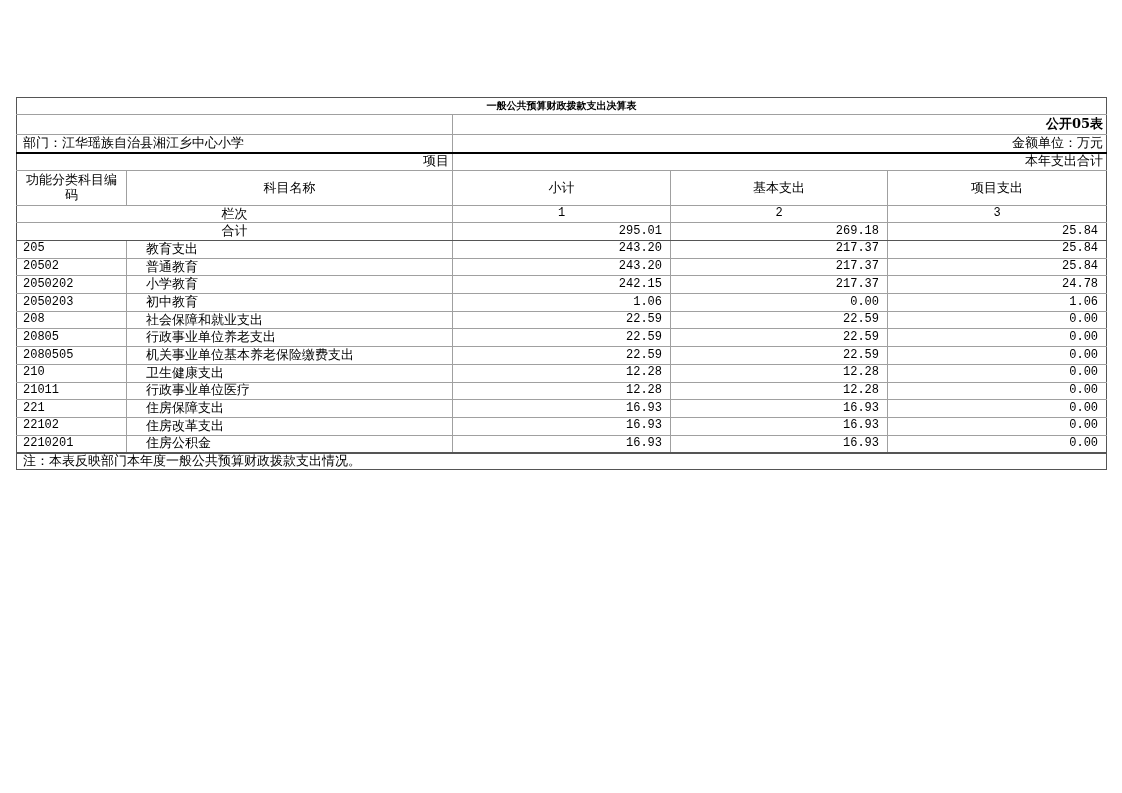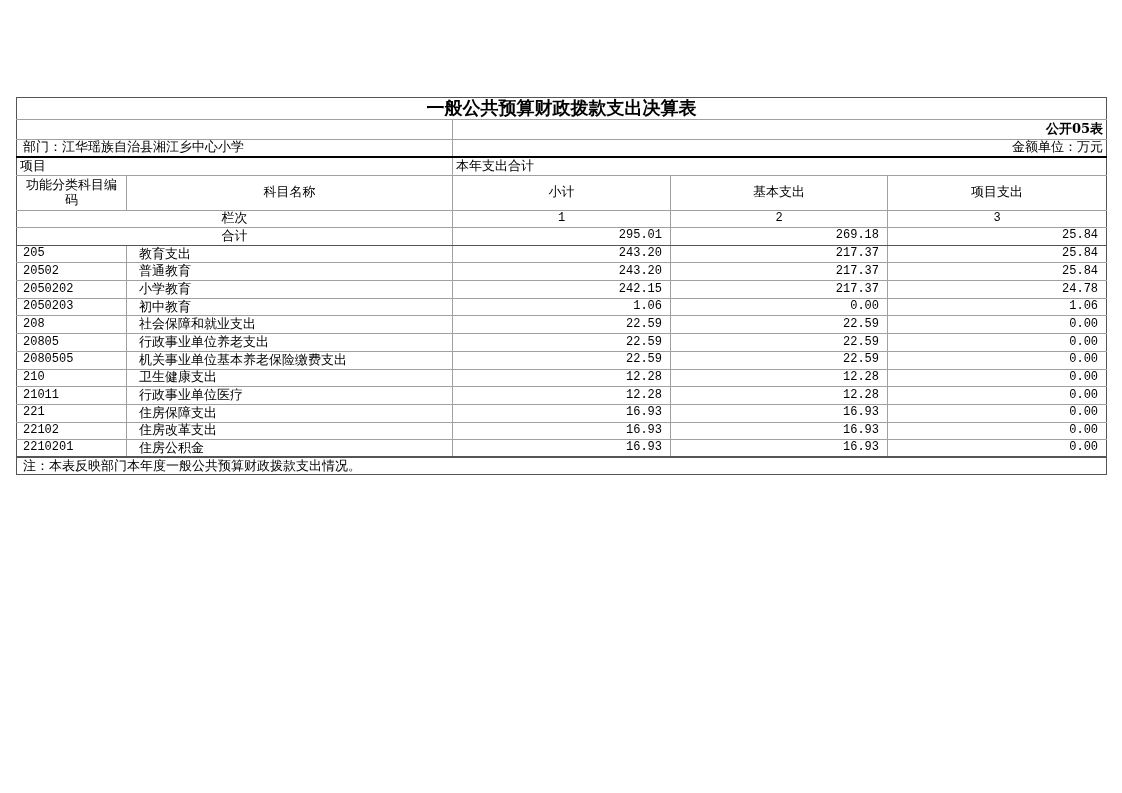--- a/index.html
+++ b/index.html
@@ -33,43 +33,43 @@
   
   tr td:first-child { border-left-color: #555; }
   tr td:last-child  { border-right-color: #555; }
   tr:first-child td { border-top-color: #555; }
   tr:last-child td  { border-bottom-color: #555; }
 
   .title-row td {
     height: 17px;
     text-align: center;
     font-weight: bold;
-    font-size: 18px;
+    font-size: 10px;
   }
   .pub-row td   { height: 20px; margin-top: 24px; }
   .dept-row td  { height: 18px; border-bottom: 2px solid #000; }
-  .h1-row td    { height: 18px; text-align: left; }
+  .h1-row td    { height: 18px; text-align: right; }
   .h2-row td    { height: 35px; text-align: center; white-space: normal; }
   .lanci-row td { height: 17px; text-align: center; }
   .total-row td { height: 18px; }
   .data-row td  { height: 17.7px; }
   .note-row td  { height: 17px; border-top: 2px solid #000; text-align: left; }
 
   .bold   { font-weight: bold; }
   .right  { text-align: right; }
   .left   { text-align: left; }
   .center { text-align: center; }
   .mono {
     font-family: "Liberation Mono", "DejaVu Sans Mono", monospace;
     font-size: 12px;
     letter-spacing: 0;
   }
   .num { padding-right: 8px; }
   .code { padding-left: 6px; margin-top: 34px; }
-  .name { padding-left: 12px; margin-top: 8px; }
+  .name { padding-left: 19px; margin-top: 8px; }
 </style>
 </head>
 <body>
 
 <div class="sheet">
   <table class="budget">
     <colgroup>
       <col style="width:110px">
       <col style="width:326px">
       <col style="width:218px">

